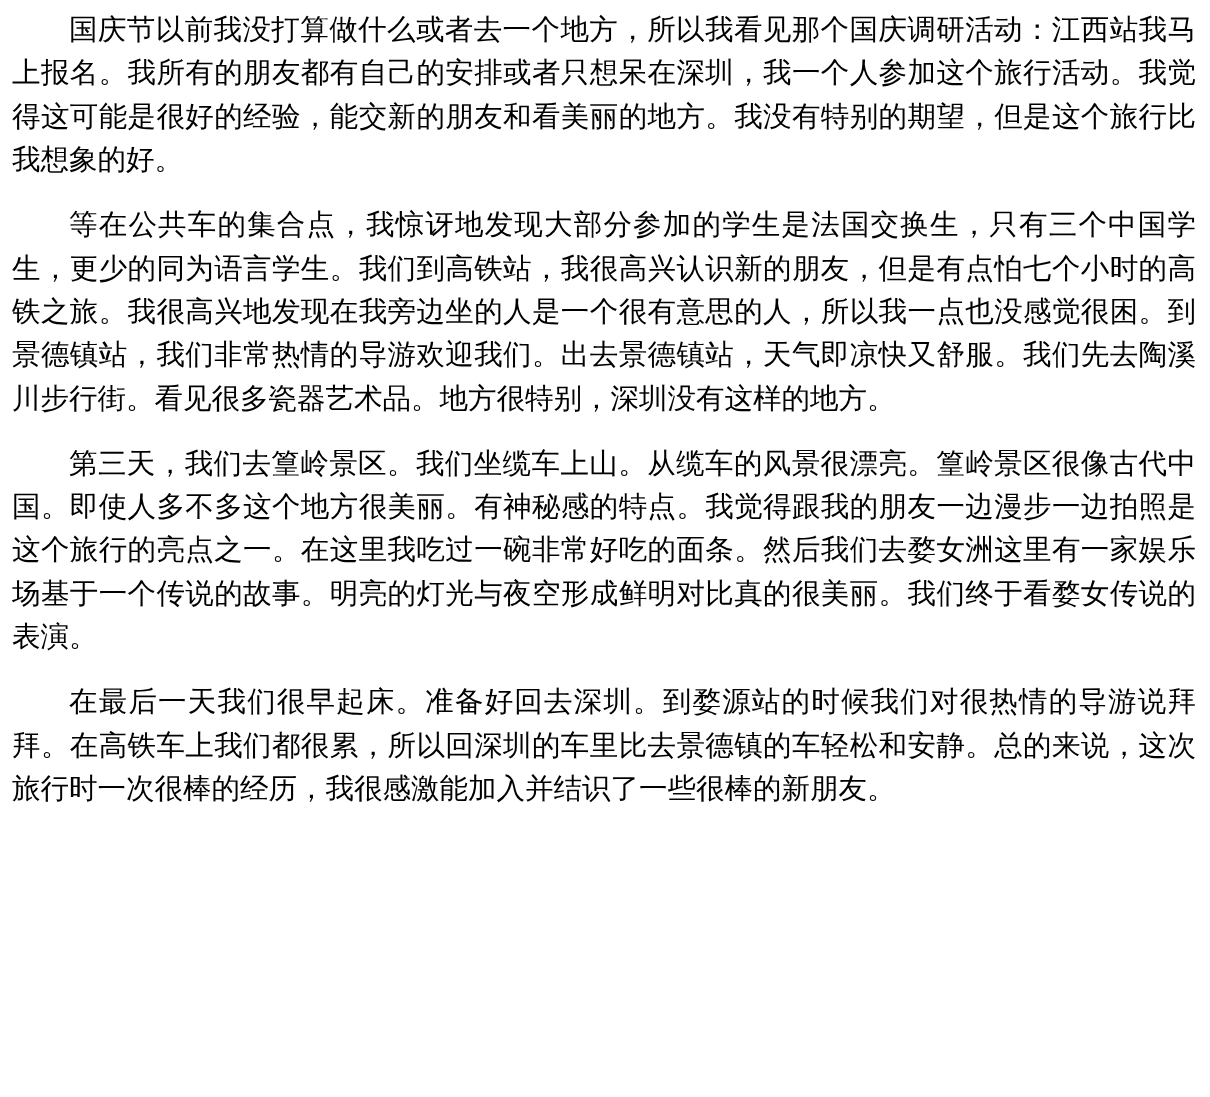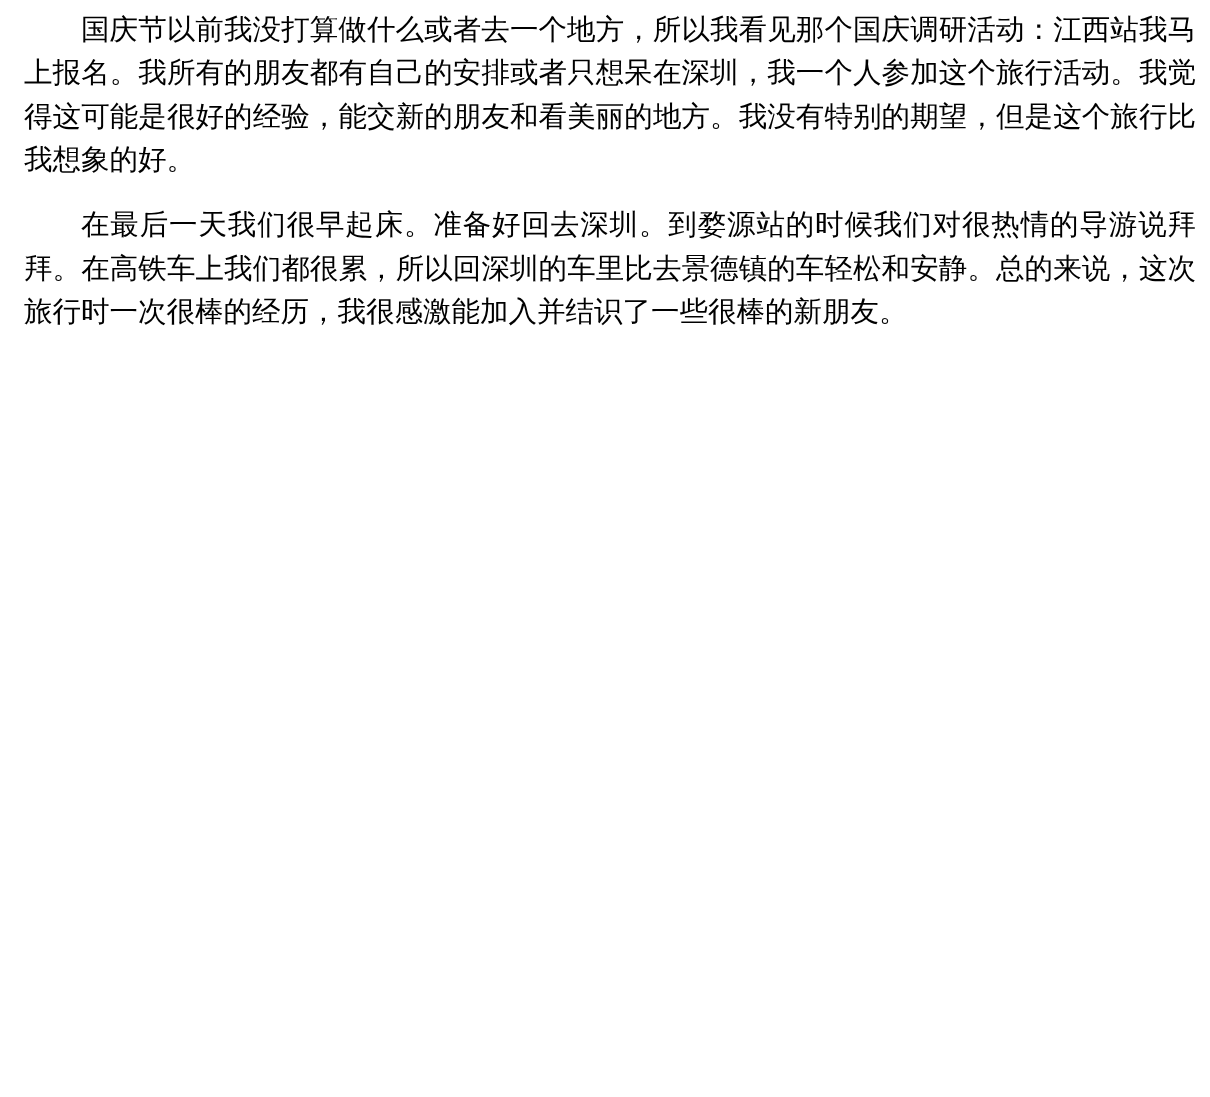--- a/index.html
+++ b/index.html
@@ -11,21 +11,21 @@
     width: 1210px;
     height: 1097px;
     font-family: "DejaVu Sans", "Liberation Sans", sans-serif;
     color: #000000;
     overflow: hidden;
   }
   .page {
     box-sizing: border-box;
     width: 1210px;
     height: 1097px;
-    padding: 8px 14px 0 24px;
+    padding: 8px 14px 0 12px;
     background: #ffffff;
   }
   .doc-body {
     font-size: 28.5px;
     line-height: 1.52;
     text-align: justify;
     text-justify: inter-character;
     letter-spacing: 0px;
   }
   .para {
@@ -36,15 +36,17 @@
   .para:last-child {
     margin-bottom: 0;
   }
 </style>
 </head>
 <body>
 
 <div class="page">
   <div class="doc-body">
     <p class="para">国庆节以前我没打算做什么或者去一个地方，所以我看见那个国庆调研活动：江西站我马上报名。我所有的朋友都有自己的安排或者只想呆在深圳，我一个人参加这个旅行活动。我觉得这可能是很好的经验，能交新的朋友和看美丽的地方。我没有特别的期望，但是这个旅行比我想象的好。</p>
+    <p class="para">等在公共车的集合点，我惊讶地发现大部分参加的学生是法国交换生，只有三个中国学生，更少的同为语言学生。我们到高铁站，我很高兴认识新的朋友，但是有点怕七个小时的高铁之旅。我很高兴地发现在我旁边坐的人是一个很有意思的人，所以我一点也没感觉很困。到景德镇站，我们非常热情的导游欢迎我们。出去景德镇站，天气即凉快又舒服。我们先去陶溪川步行街。看见很多瓷器艺术品。地方很特别，深圳没有这样的地方。</p>
+    <p class="para">第三天，我们去篁岭景区。我们坐缆车上山。从缆车的风景很漂亮。篁岭景区很像古代中国。即使人多不多这个地方很美丽。有神秘感的特点。我觉得跟我的朋友一边漫步一边拍照是这个旅行的亮点之一。在这里我吃过一碗非常好吃的面条。然后我们去婺女洲这里有一家娱乐场基于一个传说的故事。明亮的灯光与夜空形成鲜明对比真的很美丽。我们终于看婺女传说的表演。</p>
     <p class="para">在最后一天我们很早起床。准备好回去深圳。到婺源站的时候我们对很热情的导游说拜拜。在高铁车上我们都很累，所以回深圳的车里比去景德镇的车轻松和安静。总的来说，这次旅行时一次很棒的经历，我很感激能加入并结识了一些很棒的新朋友。</p>
   </div>
 </div>
 
 </body></html>

